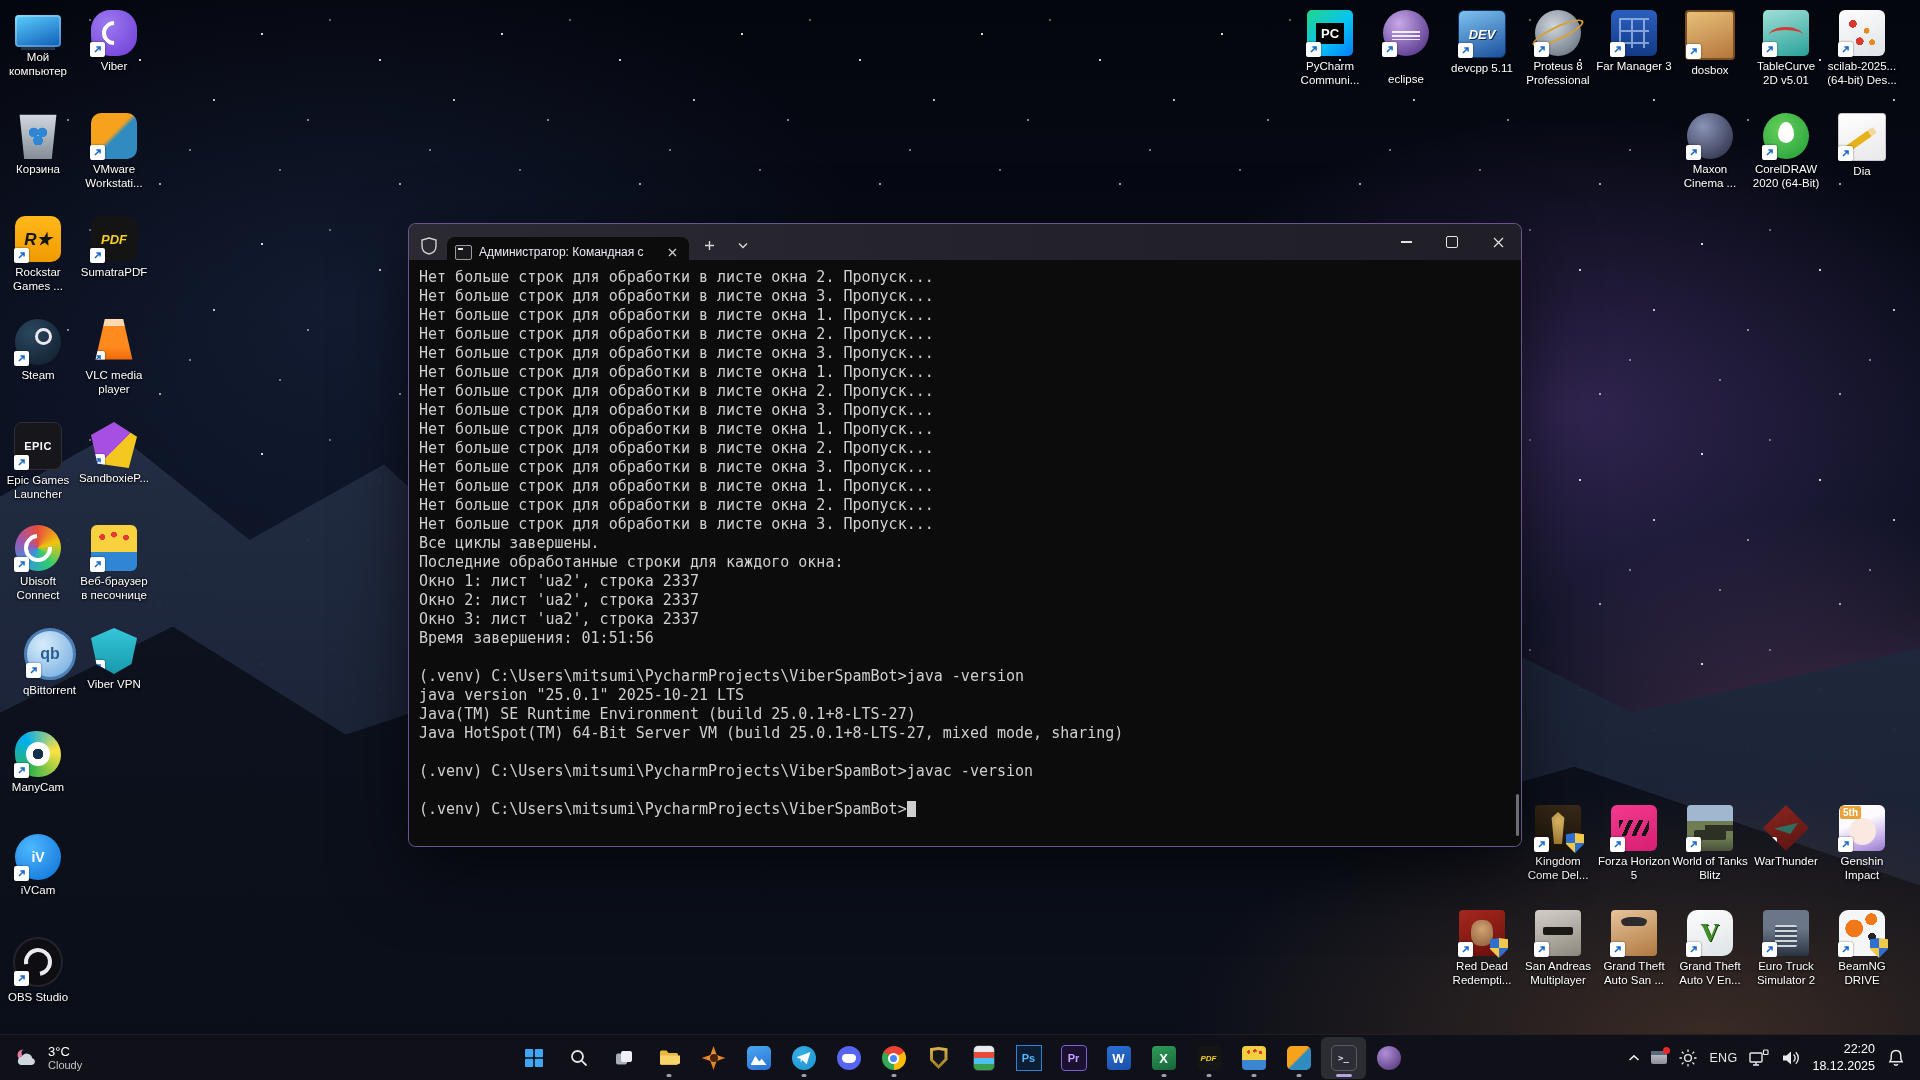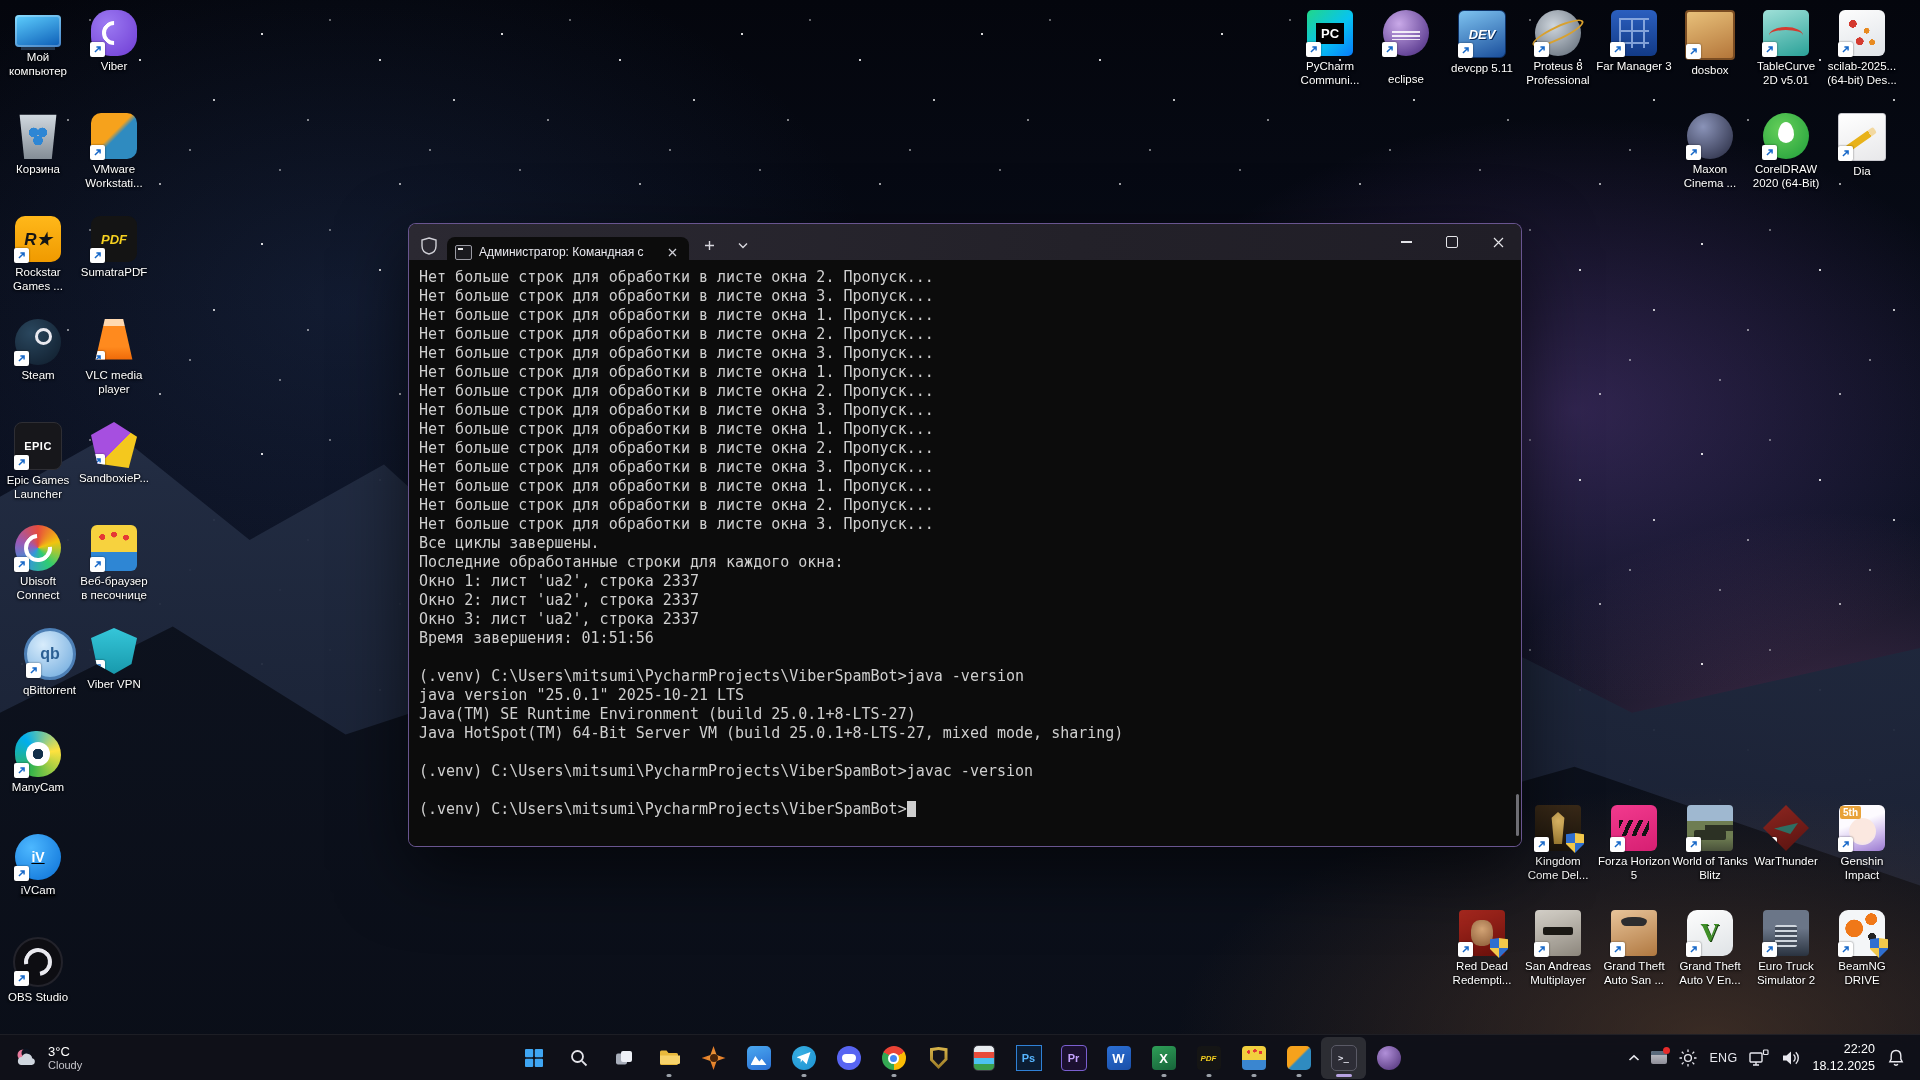--- a/index.html
+++ b/index.html
@@ -287,21 +287,21 @@
     <div class="dicon" style="left: 0px; top: 731px;">
       <div class="ic di-manycam">
         <span class="shortcut">
           <svg width="11" height="11" viewBox="0 0 12 12">
             <path d="M3.2 8.8 L8.8 3.2 M4.8 3.2 H8.8 V7.2" stroke="#1567c8" stroke-width="1.6" fill="none"></path>
           </svg>
         </span>
       </div>
       <div class="dlabel">ManyCam</div>
     </div>
-    <div class="dicon" style="left: 0px; top: 834px; text-decoration: underline;">
+    <div class="dicon" style="left: 0px; top: 834px;">
       <div class="ic di-ivcam">
         <span class="ic-text">iV</span>
         <span class="shortcut">
           <svg width="11" height="11" viewBox="0 0 12 12">
             <path d="M3.2 8.8 L8.8 3.2 M4.8 3.2 H8.8 V7.2" stroke="#1567c8" stroke-width="1.6" fill="none"></path>
           </svg>
         </span>
       </div>
       <div class="dlabel">iVCam</div>
     </div>

